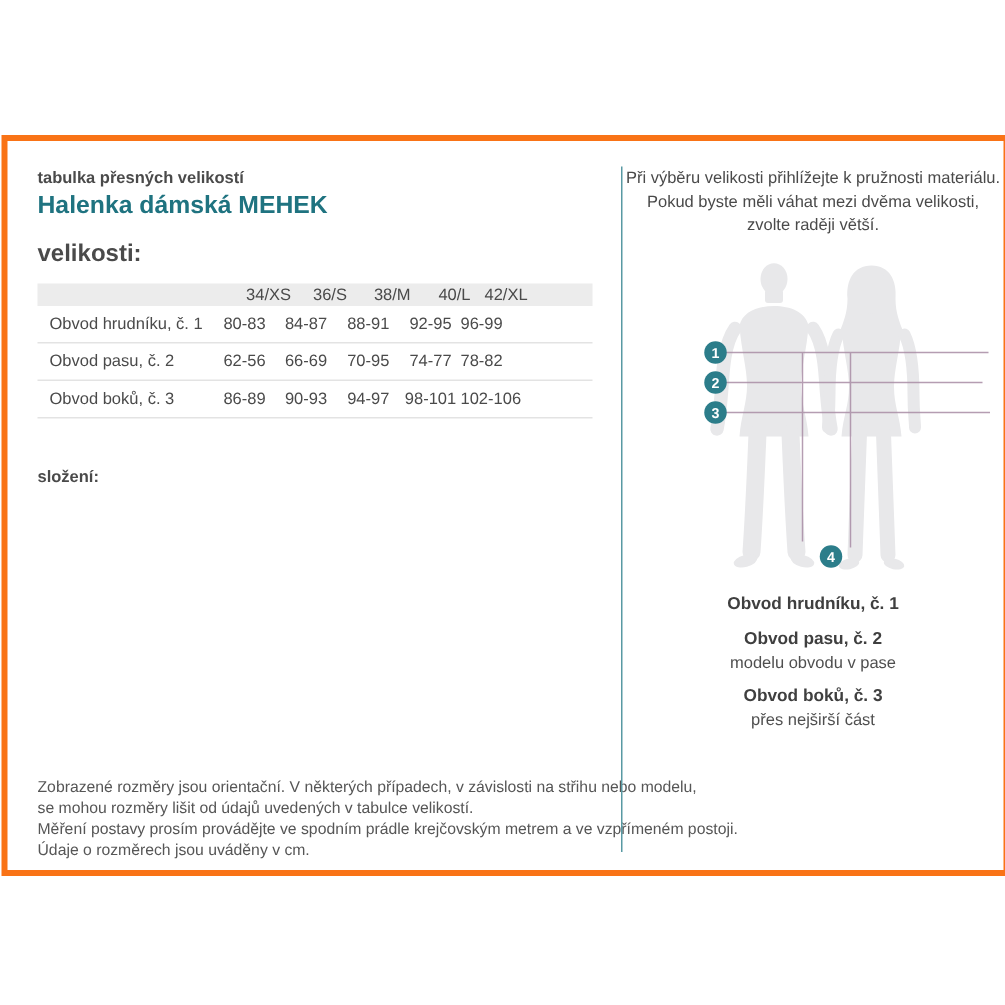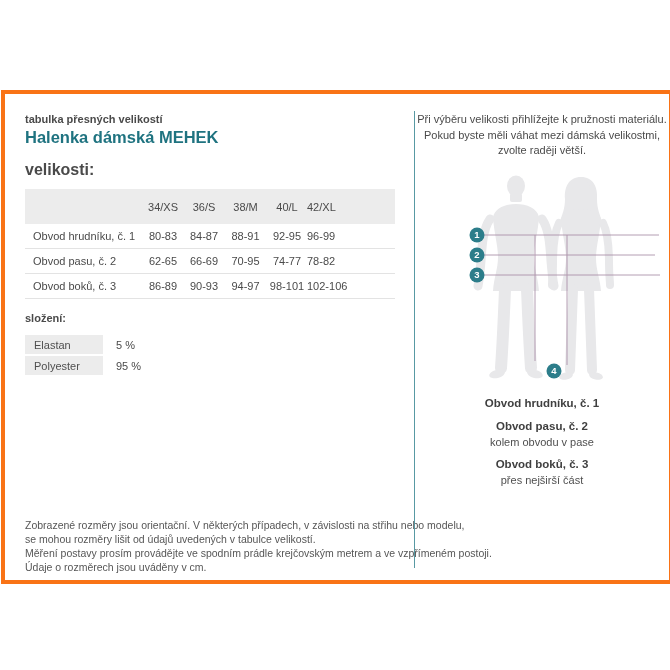--- a/index.html
+++ b/index.html
@@ -12,21 +12,21 @@
     position:absolute;left:1px;top:90px;width:664px;height:486px;
     border:4px solid #f97316;background:#ffffff;
   }
   
   .eyebrow{position:absolute;left:20px;top:19px;font-size:11px;font-weight:bold;color:#4a4a4a;}
   .page-title{position:absolute;left:20px;top:34px;font-size:16.5px;font-weight:bold;color:#1F7380;}
   .sizes-heading{position:absolute;left:20px;top:67px;font-size:16px;font-weight:bold;color:#4a4a4a;}
 
   .size-table{position:absolute;left:20px;top:95px;width:370px;font-size:11px;color:#4a4a4a;}
   .t-row{display:flex;align-items:center;}
-  .t-head{height:35px;background:#ECECEC;}
+  .t-head{height:15px;background:#ECECEC;padding-left:16px;}
   .t-body{height:24px;border-bottom:1px solid #E3E3E3;}
   .c-label{width:117px;padding-left:8px;box-sizing:border-box;text-align:left;}
   .c0{width:42px;text-align:center;}
   .c1{width:40px;text-align:center;}
   .c2{width:43px;text-align:center;}
   .c3{width:40px;text-align:center;}
   .c4{width:46px;}
 
   .comp-heading{position:absolute;left:20px;top:218px;font-size:11px;font-weight:bold;color:#4a4a4a;}
   .comp-rows{position:absolute;left:20px;top:241px;width:220px;}
@@ -66,60 +66,50 @@
     <div class="t-row t-body">
       <div class="c-label">Obvod hrudníku, č. 1</div>
       <div class="c0">80-83</div>
       <div class="c1">84-87</div>
       <div class="c2">88-91</div>
       <div class="c3">92-95</div>
       <div class="c4">96-99</div>
     </div>
     <div class="t-row t-body">
       <div class="c-label">Obvod pasu, č. 2</div>
-      <div class="c0">62-65</div>
+      <div class="c0">62-56</div>
       <div class="c1">66-69</div>
       <div class="c2">70-95</div>
       <div class="c3">74-77</div>
       <div class="c4">78-82</div>
     </div>
     <div class="t-row t-body">
       <div class="c-label">Obvod boků, č. 3</div>
       <div class="c0">86-89</div>
       <div class="c1">90-93</div>
       <div class="c2">94-97</div>
       <div class="c3">98-101</div>
       <div class="c4">102-106</div>
     </div>
   </div>
 
   <div class="comp-heading">složení:</div>
-  <div class="comp-rows">
-    <div class="comp-row">
-      <div class="comp-box">Elastan</div>
-      <div class="comp-val">5 %</div>
-    </div>
-    <div class="comp-row">
-      <div class="comp-box">Polyester</div>
-      <div class="comp-val">95 %</div>
-    </div>
-  </div>
 
   <div class="disclaimer">
     <div>Zobrazené rozměry jsou orientační. V některých případech, v závislosti na střihu nebo modelu,</div>
     <div>se mohou rozměry lišit od údajů uvedených v tabulce velikostí.</div>
     <div>Měření postavy prosím provádějte ve spodním prádle krejčovským metrem a ve vzpřímeném postoji.</div>
     <div>Údaje o rozměrech jsou uváděny v cm.</div>
   </div>
 
   <div class="divider"></div>
 
   <div class="guide-intro">
     <div>Při výběru velikosti přihlížejte k pružnosti materiálu.</div>
-    <div>Pokud byste měli váhat mezi dámská velikostmi,</div>
+    <div>Pokud byste měli váhat mezi dvěma velikosti,</div>
     <div>zvolte raději větší.</div>
   </div>
 
   <div class="figure-wrap">
     <svg width="210" height="216" viewBox="0 0 210 216" xmlns="http://www.w3.org/2000/svg">
 
       <g fill="#E8E8EA" stroke="#E8E8EA">
         <ellipse cx="63" cy="15" rx="9" ry="10.5" stroke="none"></ellipse>
         <rect x="57" y="22" width="12" height="9" rx="2" stroke="none"></rect>
         <path stroke="none" d="M40 46 C42 37,52 33,63 33 C74 33,84 37,86 46 C85 62,81 74,81 86 C81 98,85 106,86 120 L40 120 C41 106,45 98,45 86 C45 74,41 62,40 46 Z"></path>
@@ -172,21 +162,21 @@
       </g>
     </svg>
   </div>
 
   <div class="measures">
     <div class="measure">
       <div class="measure-name">Obvod hrudníku, č. 1</div>
     </div>
     <div class="measure">
       <div class="measure-name">Obvod pasu, č. 2</div>
-      <div class="measure-desc">kolem obvodu v pase</div>
+      <div class="measure-desc">modelu obvodu v pase</div>
     </div>
     <div class="measure">
       <div class="measure-name">Obvod boků, č. 3</div>
       <div class="measure-desc">přes nejširší část</div>
     </div>
   </div>
 
 </div>
 
 </body></html>

